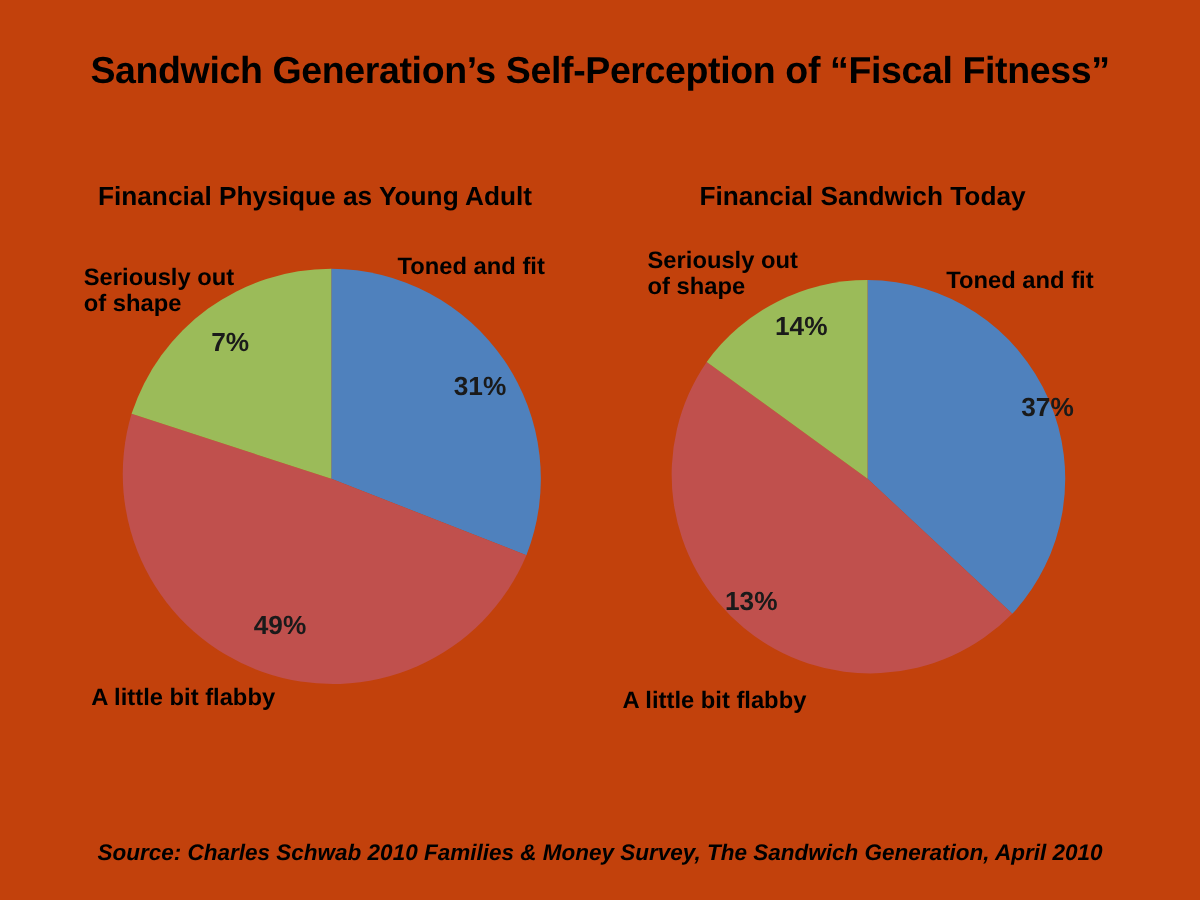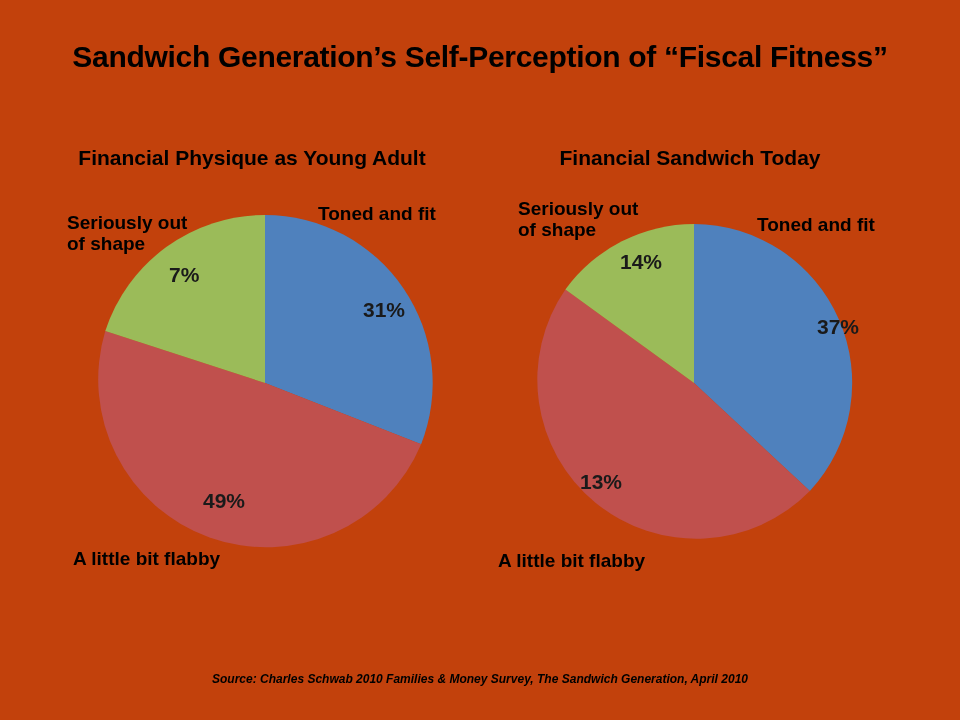--- a/index.html
+++ b/index.html
@@ -99,21 +99,21 @@
   #val-r-blue     { left: 777px; top: 315px; margin-left: 40px; }
   #val-r-green    { left: 620px; top: 250px; }
   #val-r-red      { left: 580px; top: 470px; }
 
   .source-note {
     position: absolute;
     left: 0;
     top: 672px;
     width: 960px;
     text-align: center;
-    font-size: 12px;
+    font-size: 18px;
     font-style: italic;
     font-weight: bold;
     color: #000000;
     white-space: nowrap;
   }
 </style>
 </head>
 <body>
 
 <div id="slide">

